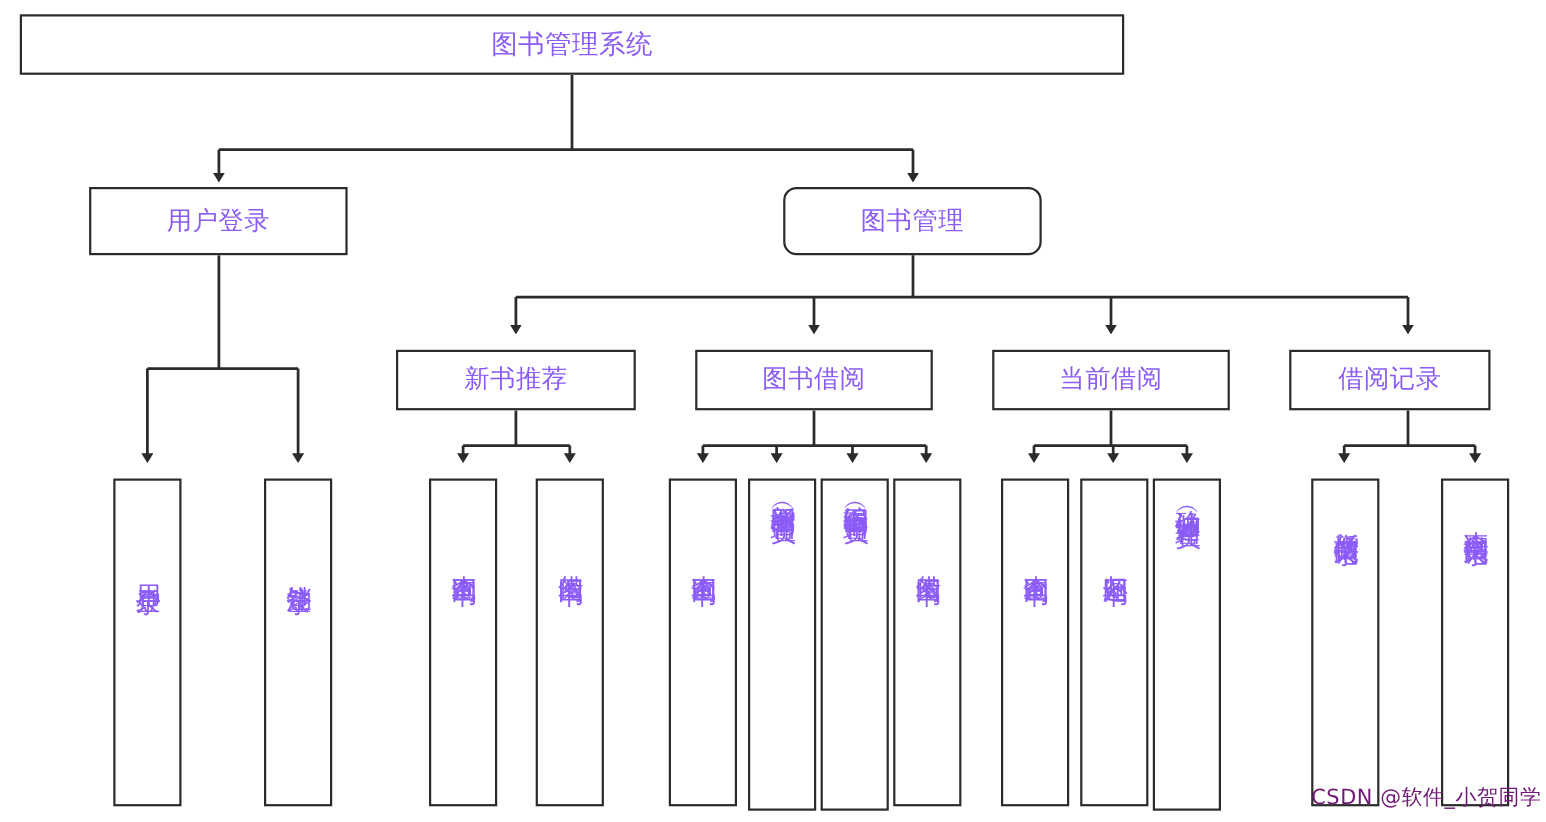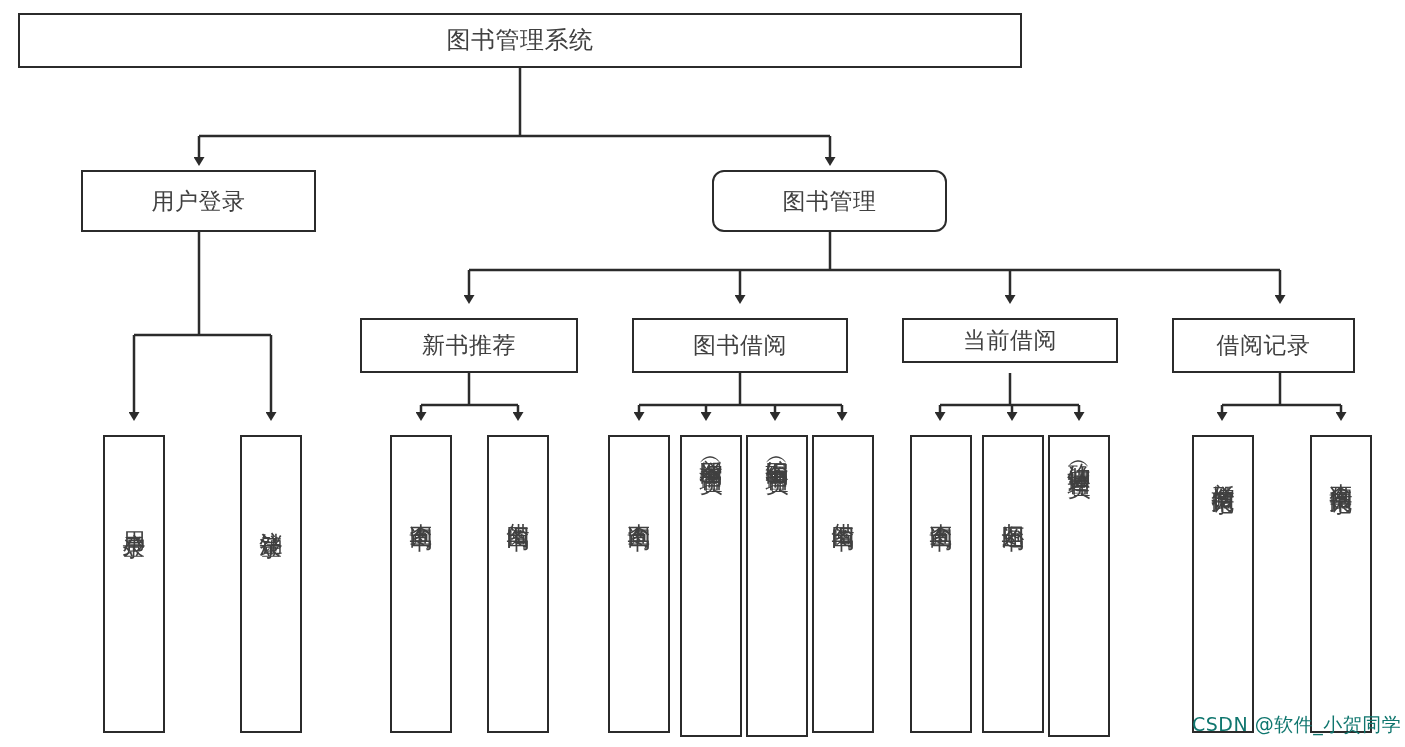--- a/index.html
+++ b/index.html
@@ -26,21 +26,21 @@
     height: 747px;
   }
   .node {
     position: absolute;
     box-sizing: border-box;
     border: 2.5px solid #2b2b2b;
     background: #ffffff;
     display: flex;
     align-items: center;
     justify-content: center;
-    color: #404040;
+    color: #8b5cf6;
   }
   .node-label {
     display: block;
     line-height: 1.22;
     letter-spacing: 0.5px;
     white-space: nowrap;
   }
   .node.horizontal .node-label {
     writing-mode: horizontal-tb;
     font-size: 23px;
@@ -55,21 +55,21 @@
   }
   .node.vertical .node-label {
     writing-mode: vertical-rl;
     text-orientation: upright;
     font-size: 23px;
     letter-spacing: 2px;
     line-height: 1;
   }
   .watermark {
     position: absolute;
-    color: #0f766e;
+    color: #701a75;
     font-size: 19px;
     letter-spacing: 0.5px;
     white-space: nowrap;
     user-select: none;
   }
 </style>
 </head>
 <body>
 
 <div id="diagram-root">
@@ -135,21 +135,21 @@
   <div class="node horizontal" style="left:712px; top:170px; width:235px; height:62px;border-radius:12px;">
     <span class="node-label">图书管理</span>
   </div>
 
   <div class="node horizontal" style="left:360px; top:318px; width:218px; height:55px;">
     <span class="node-label">新书推荐</span>
   </div>
   <div class="node horizontal" style="left:632px; top:318px; width:216px; height:55px;">
     <span class="node-label">图书借阅</span>
   </div>
-  <div class="node horizontal" style="left:902px; top:318px; width:216px; height:45px;">
+  <div class="node horizontal" style="left:902px; top:318px; width:216px; height:55px;">
     <span class="node-label">当前借阅</span>
   </div>
   <div class="node horizontal" style="left:1172px; top:318px; width:183px; height:55px;">
     <span class="node-label">借阅记录</span>
   </div>
 
   <div class="node vertical" style="left:103px; top:435px; width:62px; height:298px; padding-top:76px;">
     <span class="node-label">用户登录</span>
   </div>
   <div class="node vertical" style="left:240px; top:435px; width:62px; height:298px; padding-top:76px;">

